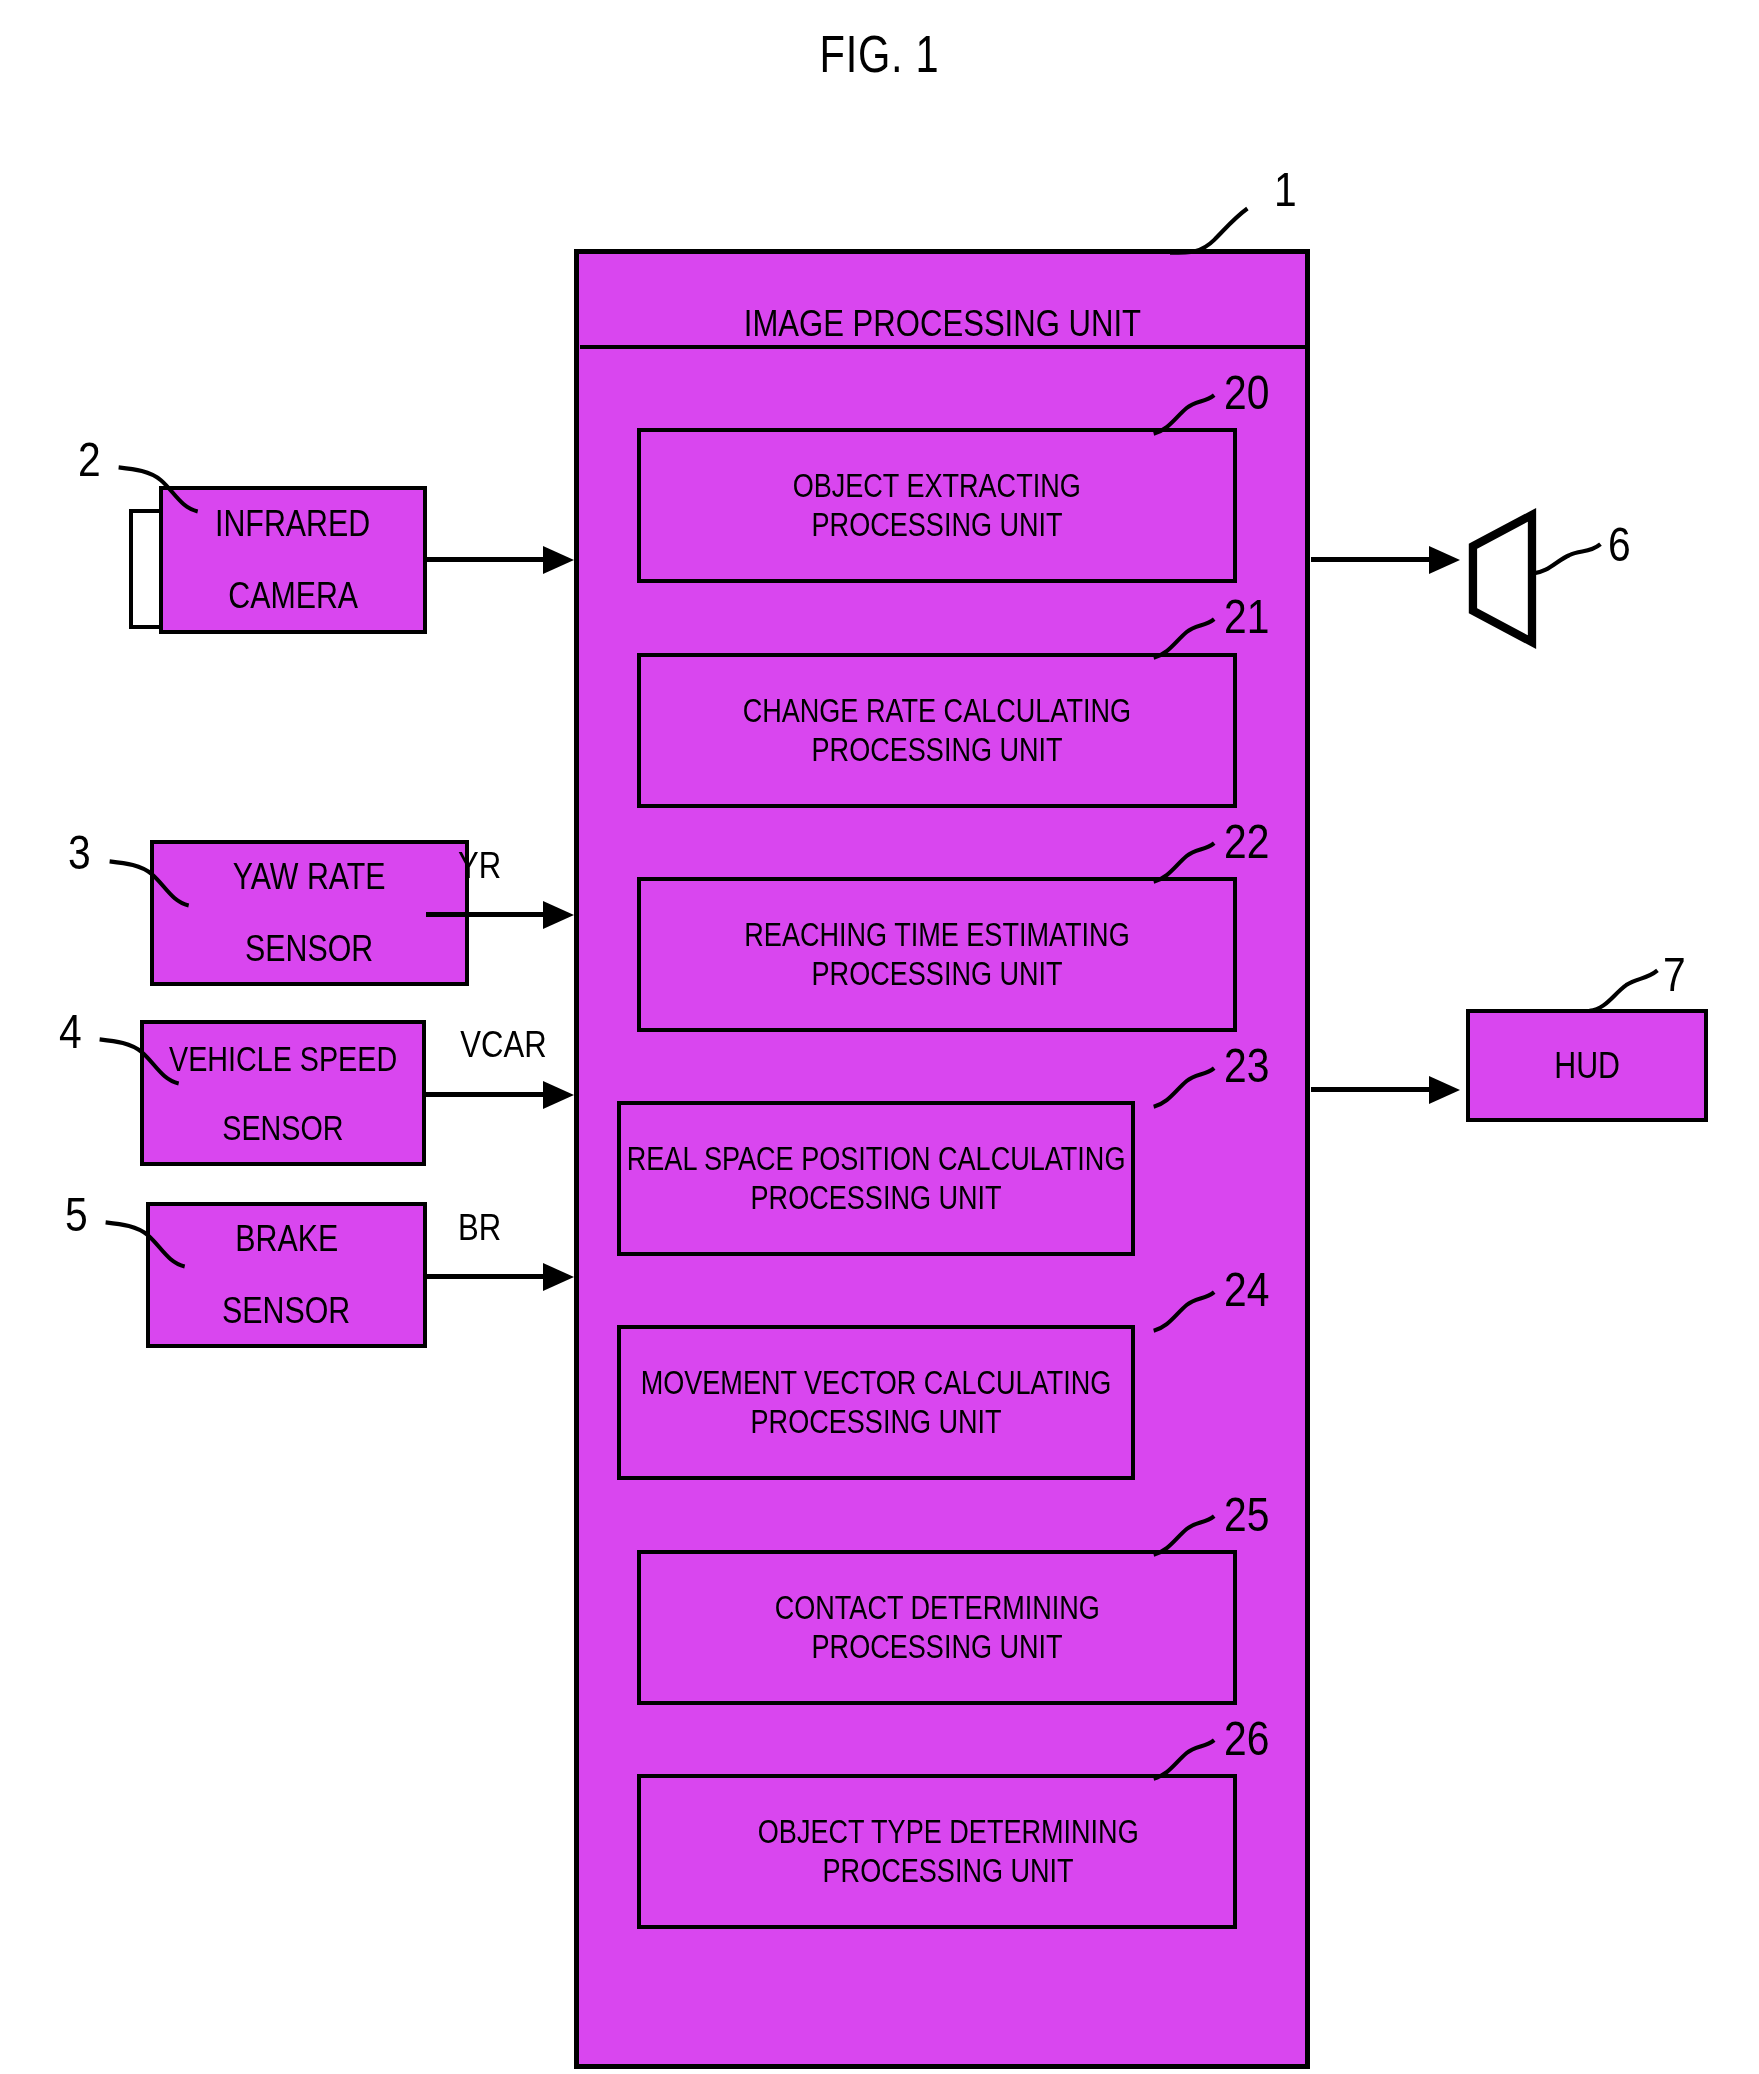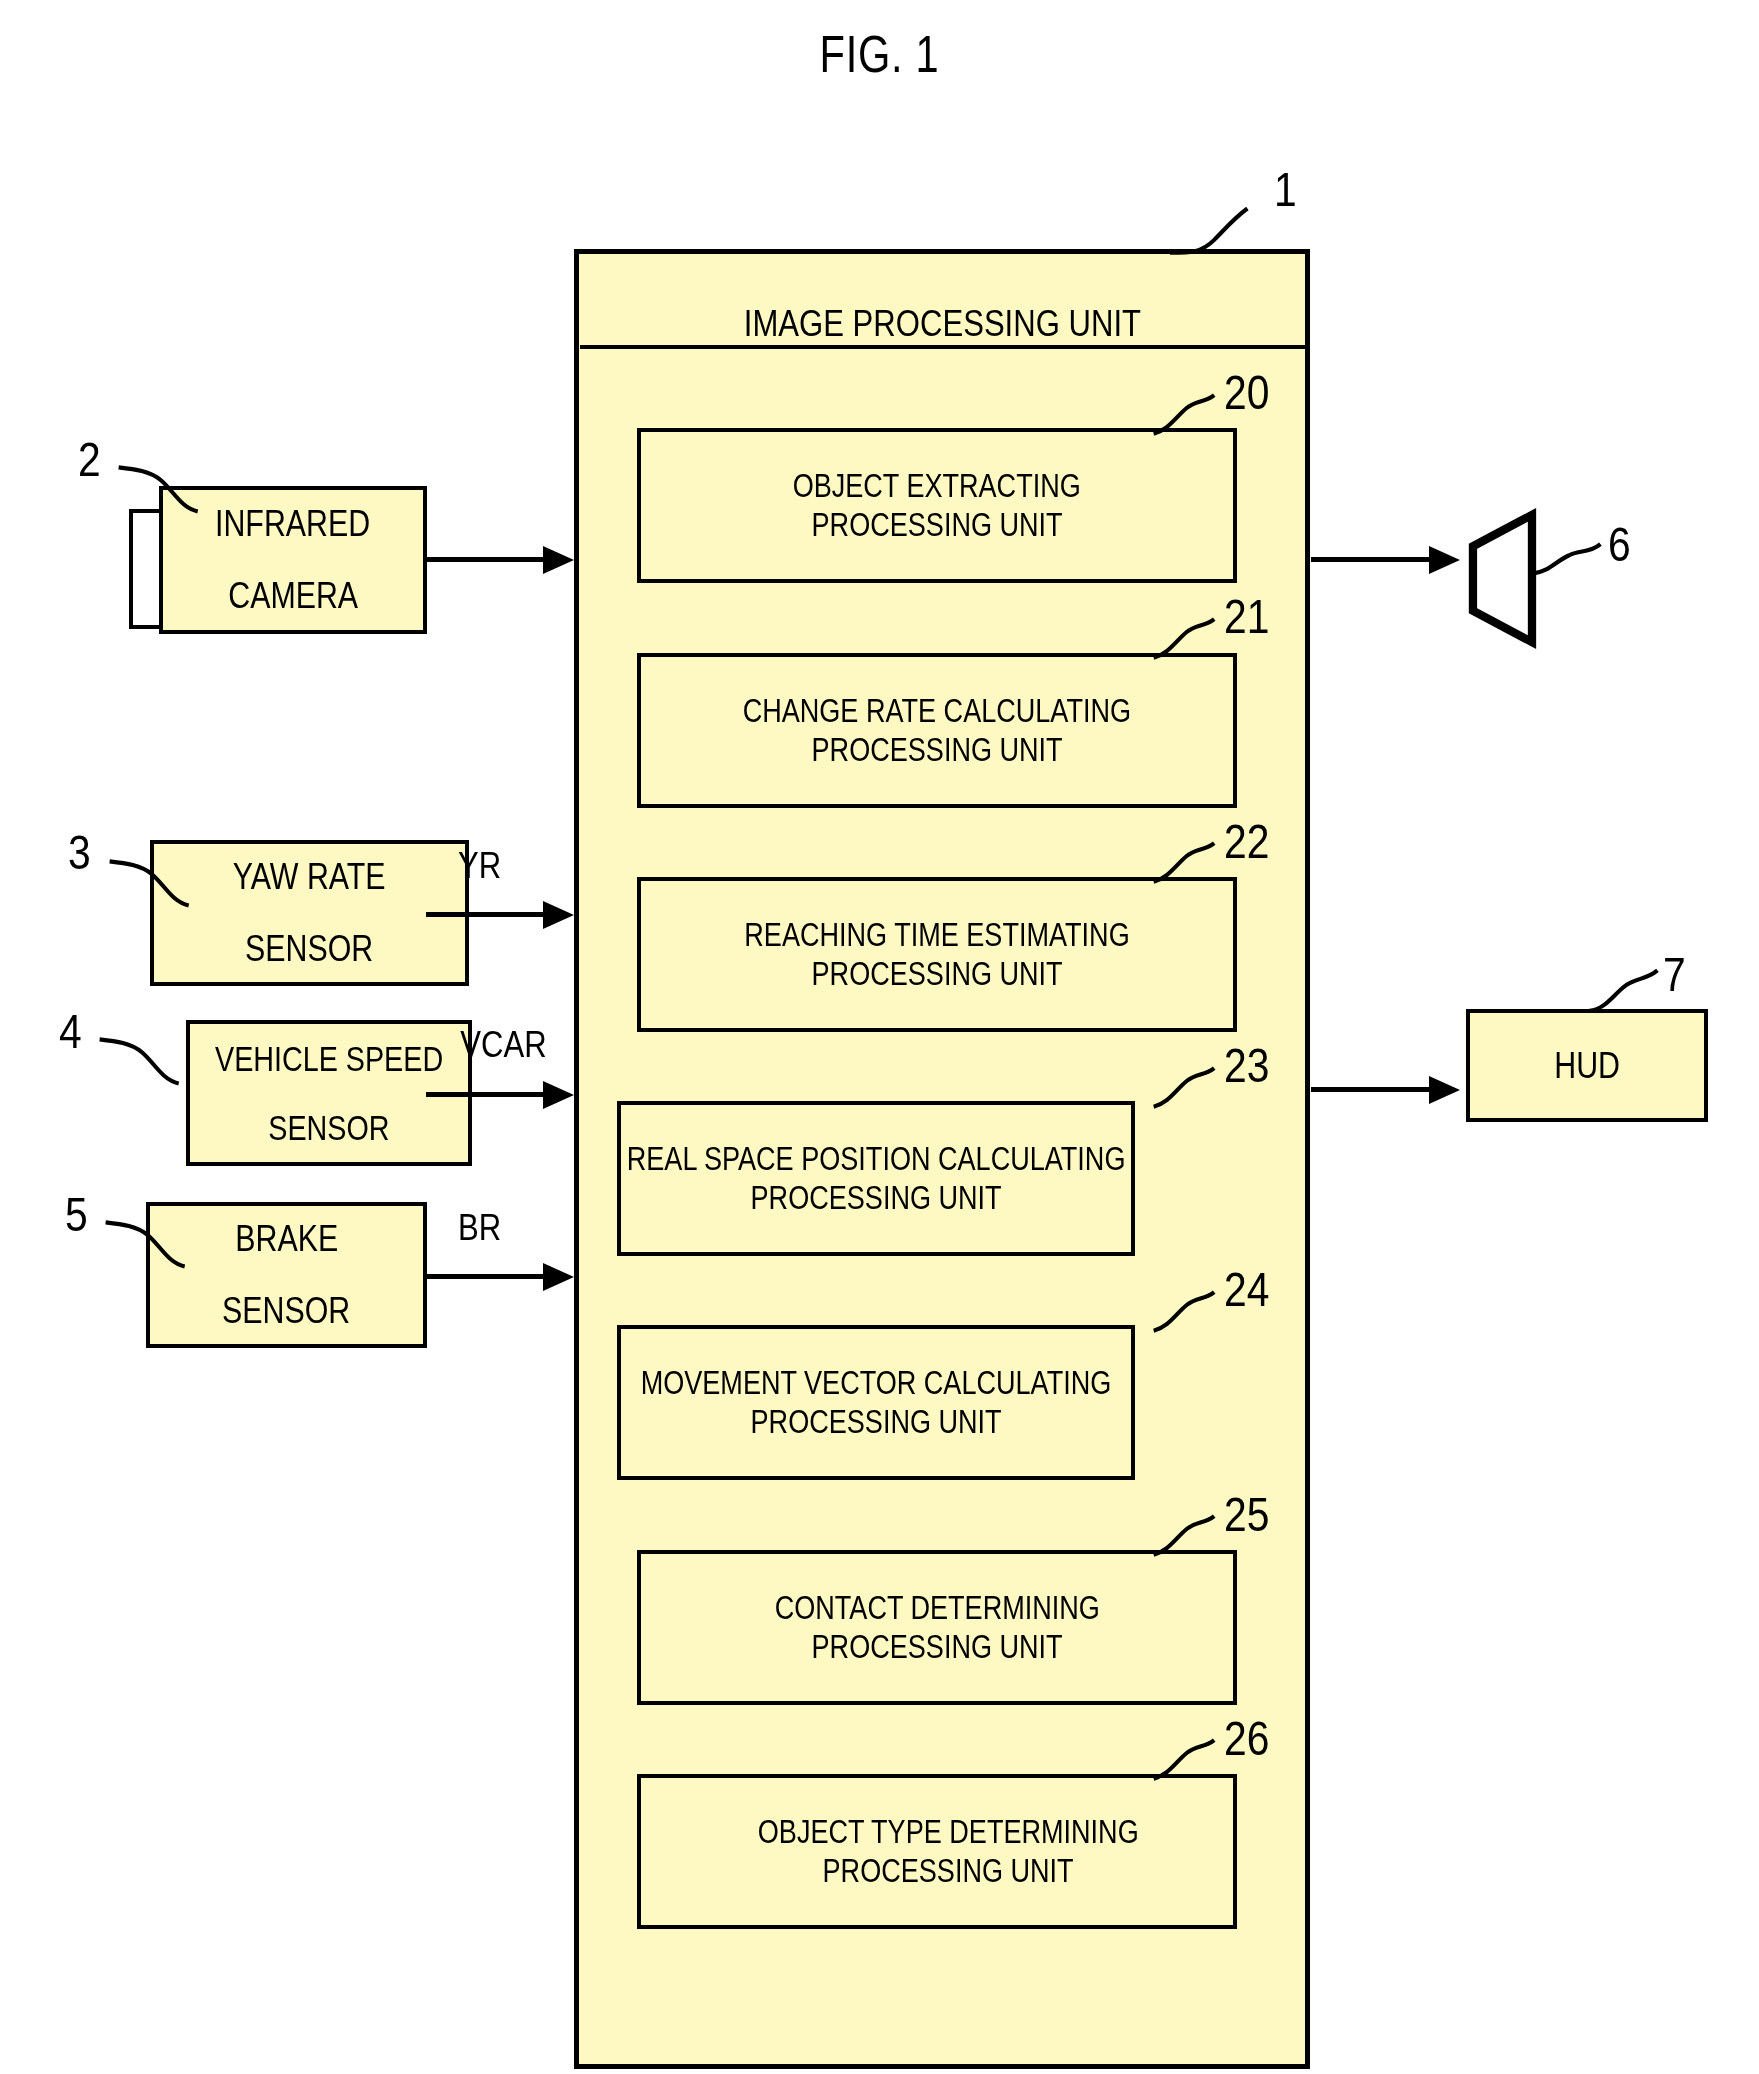--- a/index.html
+++ b/index.html
@@ -29,21 +29,21 @@
     letter-spacing: 0.9px;
     font-family: "Liberation Sans Narrow", "Liberation Sans", sans-serif;
     transform: scaleX(0.80);
     font-weight: 500;
   }
 
   
   .box {
     box-sizing: border-box;
     border: 4.6px solid #000;
-    background: #fef9c3;
+    background: #d946ef;
     display: flex;
     flex-direction: column;
     align-items: center;
     justify-content: center;
     text-align: center;
     line-height: 1.18;
   }
   .box .ln {
     display: block;
     white-space: nowrap;
@@ -223,21 +223,21 @@
   <span class="ln">SENSOR</span>
 </div>
 <svg class="leader" style="left:100px; top:854px; width:102px; height:57px;" viewBox="0 0 110 62" width="102" height="57">
   <path d="M 96 56 C 78 52, 70 34, 56 22 C 44 12, 28 10, 10 8"></path>
 </svg>
 <div class="abs ref" style="left:66px; top:829px;">3</div>
 <div class="abs sig" style="left:454px; top:847px;">YR</div>
 <div class="abs hline" style="left:426px; top:912px; width:133px;"></div>
 <div class="abs arrow-r" style="left:543px; top:901px;"></div>
 
-<div class="abs box ext" style="left:140px; top:1020px; width:286px; height:146px; font-size:35px;margin-left:46px;">
+<div class="abs box ext" style="left:140px; top:1020px; width:286px; height:146px; font-size:35px;">
   <span class="ln">VEHICLE SPEED</span>
   <span class="ln">SENSOR</span>
 </div>
 <svg class="leader" style="left:90px; top:1032px; width:102px; height:57px;" viewBox="0 0 110 62" width="102" height="57">
   <path d="M 96 56 C 78 52, 70 34, 56 22 C 44 12, 28 10, 10 8"></path>
 </svg>
 <div class="abs ref" style="left:57px; top:1008px;">4</div>
 <div class="abs sig" style="left:452px; top:1026px;">VCAR</div>
 <div class="abs hline" style="left:426px; top:1092px; width:133px;"></div>
 <div class="abs arrow-r" style="left:543px; top:1081px;"></div>

